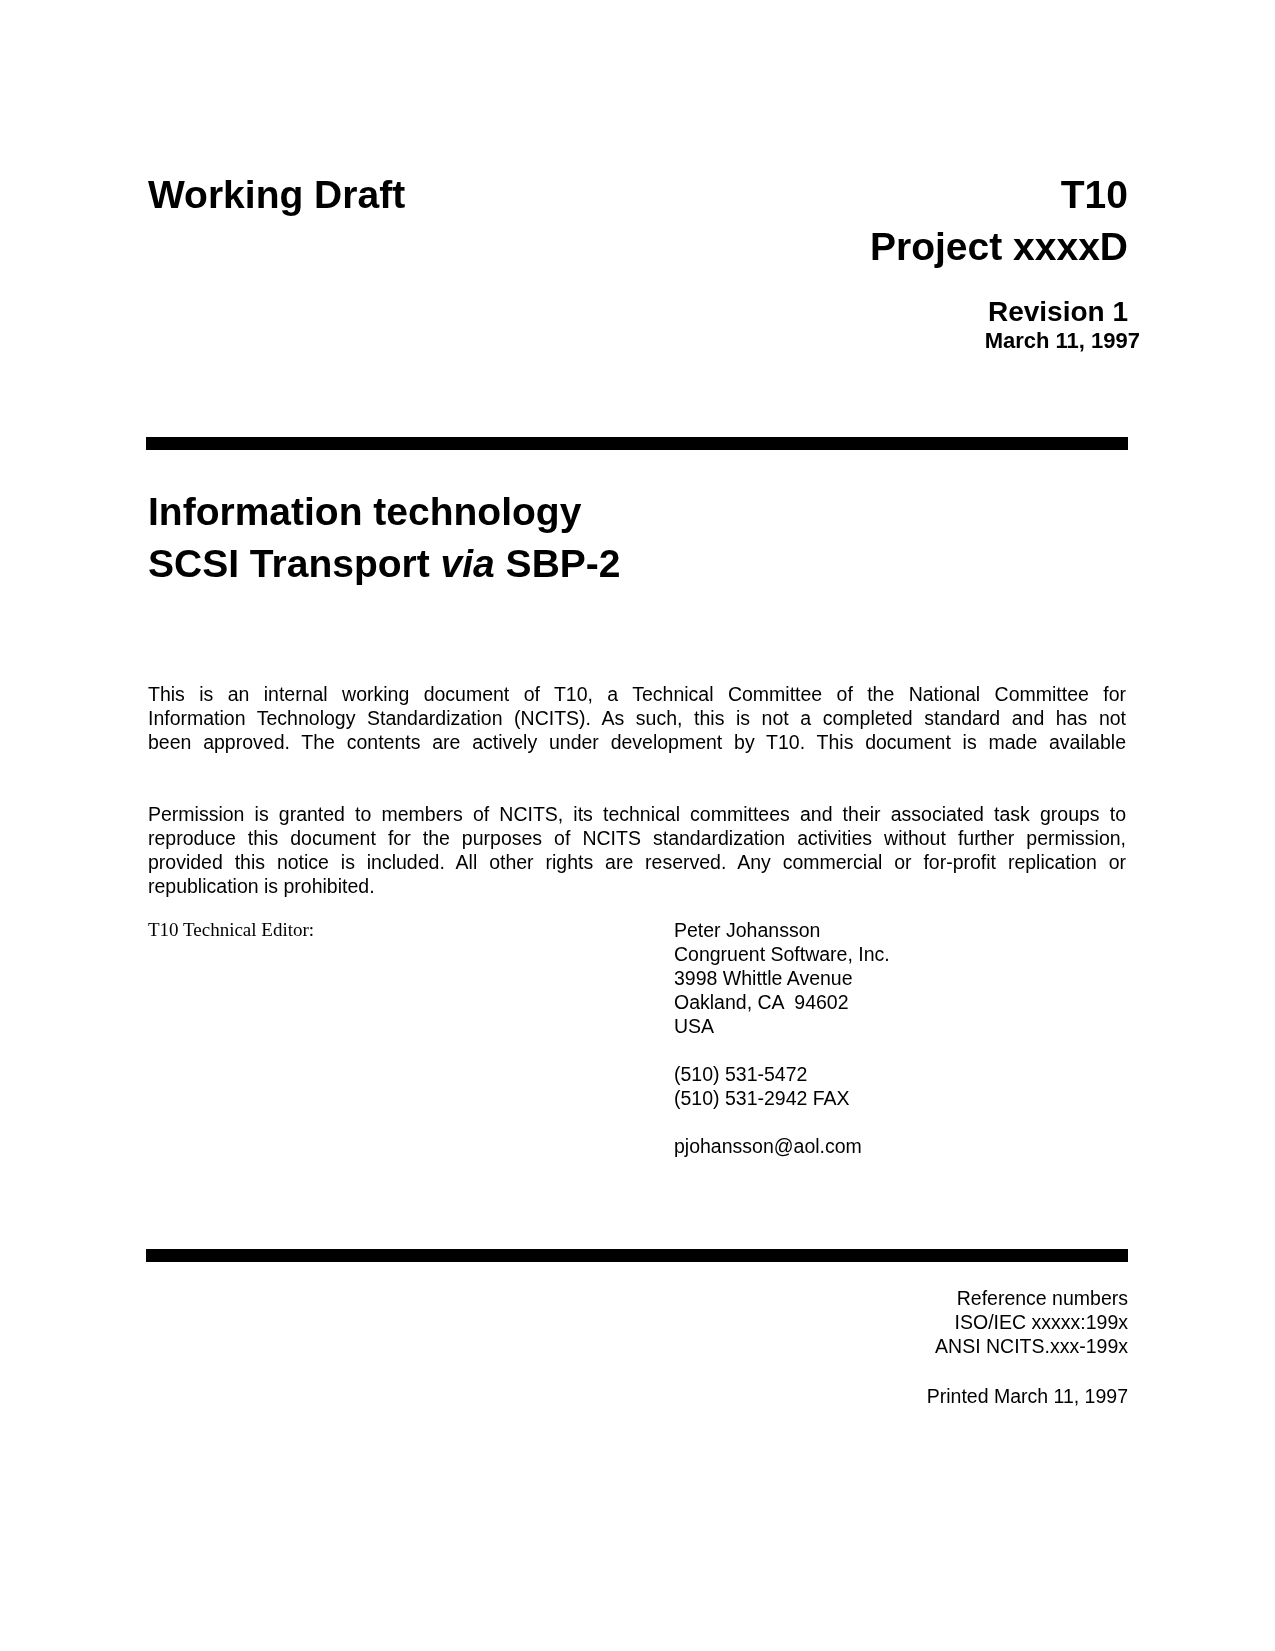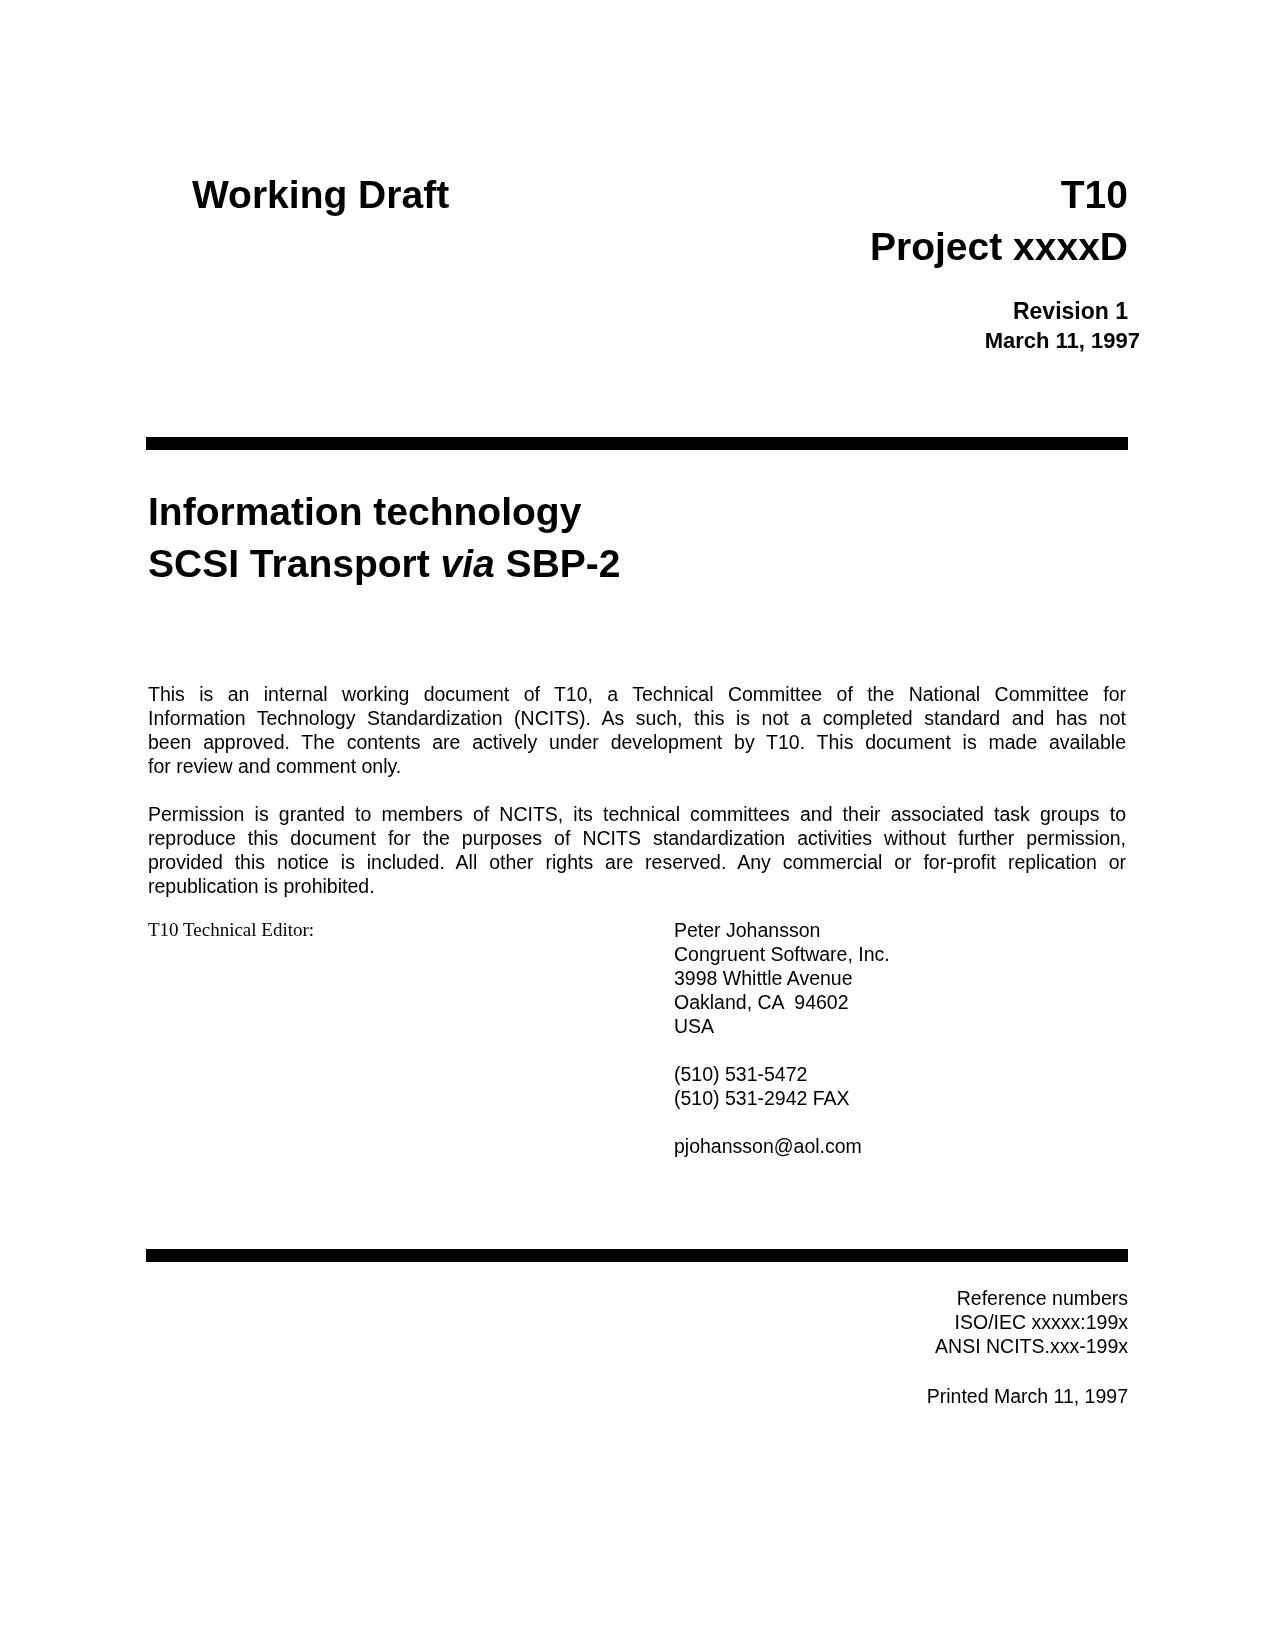--- a/index.html
+++ b/index.html
@@ -1,23 +1,23 @@
 <!DOCTYPE html>
 <html><head>
 <meta charset="utf-8">
 <style>
   html, body { margin: 0; padding: 0; background: #ffffff; }
   body { width: 1275px; height: 1651px; position: relative; overflow: hidden;
          font-family: "Liberation Sans", "DejaVu Sans", sans-serif; color: #000; }
   .abs { position: absolute; }
 
-  #wd-title { left: 148px; top: 172px; font-size: 39px; line-height: 46px; font-weight: bold; margin-left: 44px; }
+  #wd-title { left: 148px; top: 172px; font-size: 39px; line-height: 46px; font-weight: bold; }
   #t10 { right: 147px; top: 172px; font-size: 39px; line-height: 46px; font-weight: bold; text-align: right; margin-left: 42px; }
   #project { right: 147px; top: 224px; font-size: 39px; line-height: 46px; font-weight: bold; text-align: right; }
-  #revision { right: 147px; top: 297px; font-size: 23px; line-height: 29px; font-weight: bold; text-align: right; }
+  #revision { right: 147px; top: 297px; font-size: 28px; line-height: 29px; font-weight: bold; text-align: right; }
   #date { right: 135px; top: 326px; font-size: 22px; line-height: 29px; font-weight: bold; text-align: right; }
 
   .rule { position: absolute; left: 146px; width: 982px; height: 13px; background: #000; }
   #rule-top { top: 437px; }
   #rule-bottom { top: 1249px; }
 
   #doc-title { left: 148px; top: 486px; font-size: 39px; line-height: 52px; font-weight: bold; }
   #doc-title .line { display: block; white-space: nowrap; }
   #doc-title i { font-style: italic; }
 
@@ -50,21 +50,20 @@
 
 <div id="doc-title" class="abs">
   <span class="line">Information technology</span>
   <span class="line"><span style="white-space:pre">SCSI Transport </span><i>via</i><span style="white-space:pre"> SBP-2</span></span>
 </div>
 
 <div id="para1" class="para">
   <span class="ln">This is an internal working document of T10, a Technical Committee of the National Committee for</span>
   <span class="ln">Information Technology Standardization (NCITS). As such, this is not a completed standard and has not</span>
   <span class="ln">been approved. The contents are actively under development by T10. This document is made available</span>
-  <span class="ln last">for review and comment only.</span>
 </div>
 
 <div id="para2" class="para">
   <span class="ln">Permission is granted to members of NCITS, its technical committees and their associated task groups to</span>
   <span class="ln">reproduce this document for the purposes of NCITS standardization activities without further permission,</span>
   <span class="ln">provided this notice is included. All other rights are reserved. Any commercial or for-profit replication or</span>
   <span class="ln last">republication is prohibited.</span>
 </div>
 
 <div id="editor-label" class="abs">T10 Technical Editor:</div>

